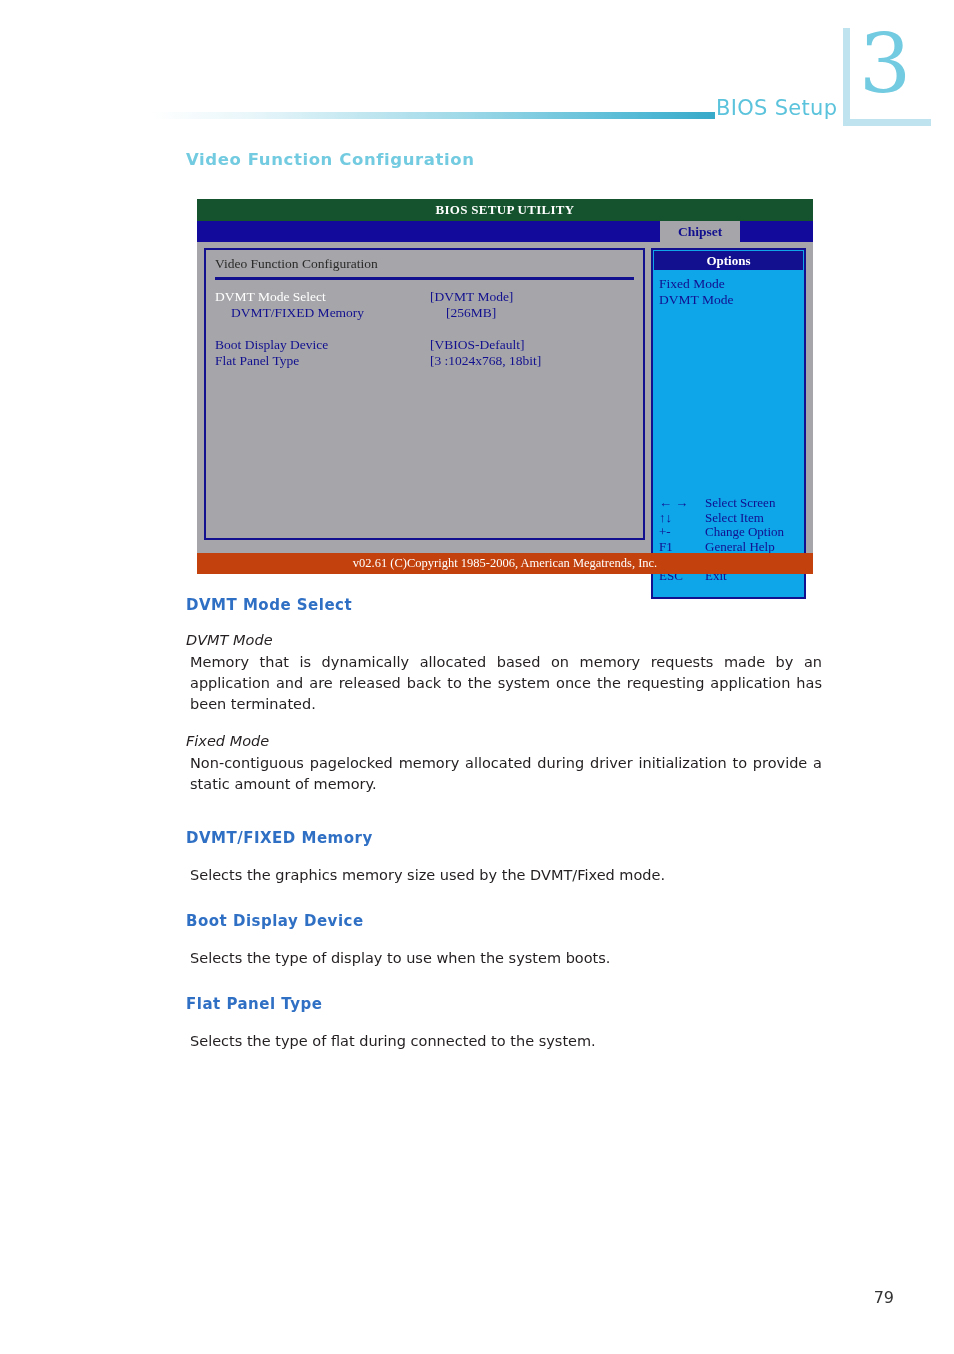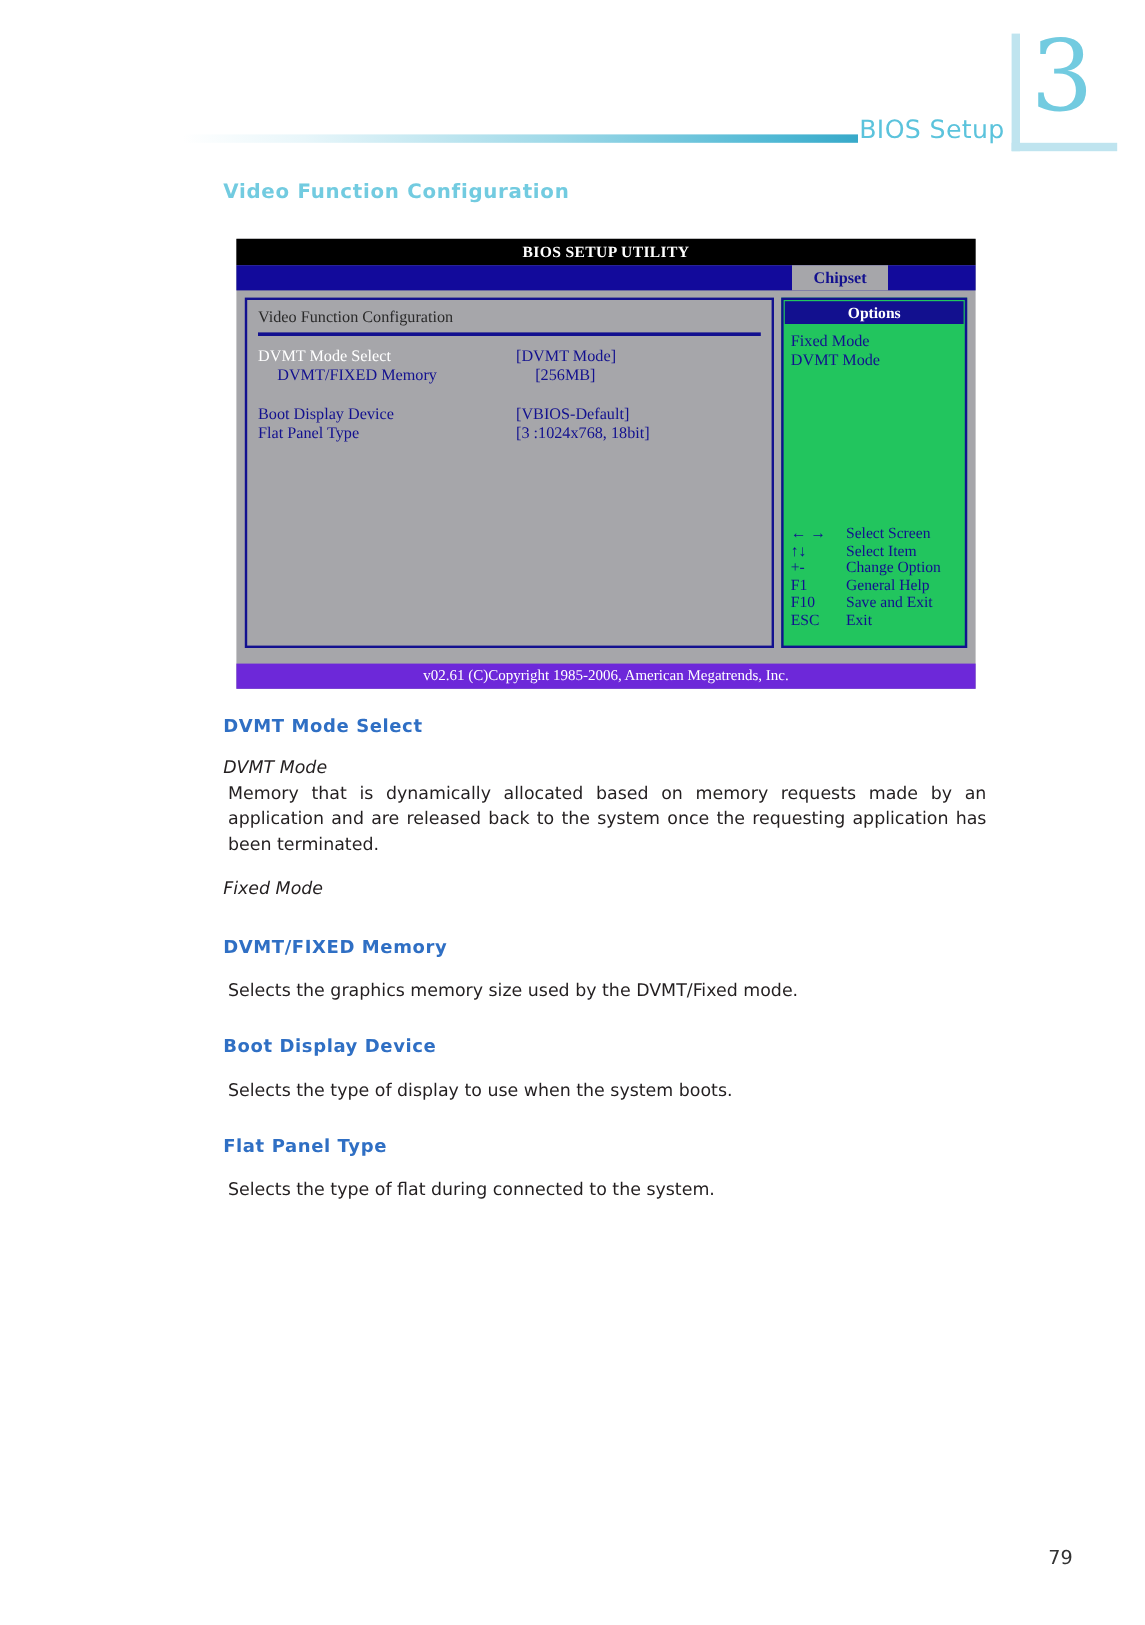--- a/index.html
+++ b/index.html
@@ -96,21 +96,21 @@
     position: absolute;
     left: 197px;
     top: 199px;
     width: 616px;
     height: 375px;
     background: #a6a6aa;
     font-family: "Liberation Serif", "DejaVu Serif", serif;
   }
   #bios-titlebar {
     height: 22px;
-    background: #000000;
+    background: #14532d;
     color: #ffffff;
     font-size: 13px;
     font-weight: bold;
     text-align: center;
     line-height: 22px;
     letter-spacing: 0.3px;
   }
   #bios-menubar {
     height: 21px;
     background: #120a9b;
@@ -168,24 +168,24 @@
   }
   .bios-row.selected .bios-label { color: #ffffff; }
   .bios-row.indent .bios-label { padding-left: 16px; }
   .bios-gap { height: 16px; }
 
   #bios-options-panel {
     position: absolute;
     left: 454px;
     top: 6px;
     width: 155px;
-    height: 292px;
+    height: 351px;
     border: 2px solid #12108f;
     box-sizing: border-box;
-    background: #22c55e;
+    background: #0ea5e9;
   }
   #bios-options-header {
     height: 19px;
     line-height: 19px;
     background: #12108f;
     color: #ffffff;
     font-size: 13px;
     font-weight: bold;
     text-align: center;
     margin: 1px 1px 0 1px;
@@ -211,21 +211,21 @@
   }
   #bios-nav-legend .nav-desc { white-space: nowrap; }
 
   #bios-footer {
     position: absolute;
     left: 0;
     bottom: 0;
     width: 616px;
     height: 21px;
     line-height: 21px;
-    background: #6d28d9;
+    background: #c2410c;
     color: #ffffff;
     font-size: 12.5px;
     text-align: center;
   }
 
   
   #content {
     position: absolute;
     left: 186px;
     top: 596px;
@@ -359,20 +359,21 @@
 
 <div id="content">
 
   <h2 class="sec-heading">DVMT Mode Select</h2>
   <div class="sub-heading">DVMT Mode</div>
   <p class="body-text">Memory that is dynamically allocated based on memory requests made by an application and are released back to the system once the requesting application has been terminated.</p>
 
   <div class="spacer-sm"></div>
 
   <div class="sub-heading">Fixed Mode</div>
+  <p class="body-text">Non-contiguous pagelocked memory allocated during driver initialization to provide a static amount of memory.</p>
 
   <div class="spacer-lg"></div>
 
   <h2 class="sec-heading">DVMT/FIXED Memory</h2>
   <p class="body-text">Selects the graphics memory size used by the DVMT/Fixed mode.</p>
 
   <div class="spacer-md"></div>
 
   <h2 class="sec-heading">Boot Display Device</h2>
   <p class="body-text">Selects the type of display to use when the system boots.</p>

